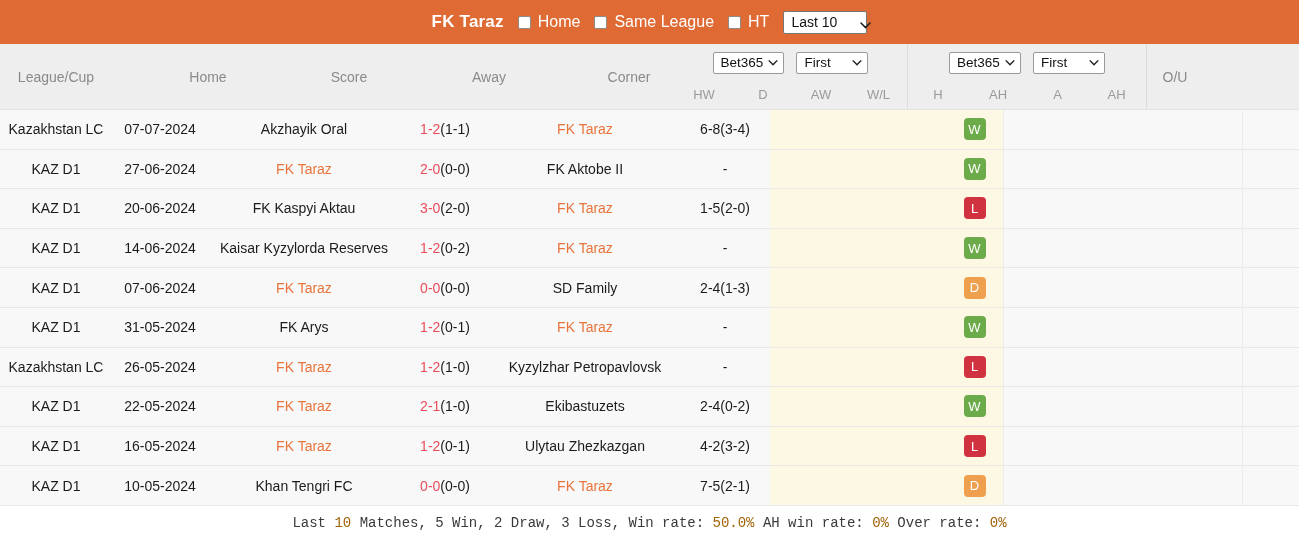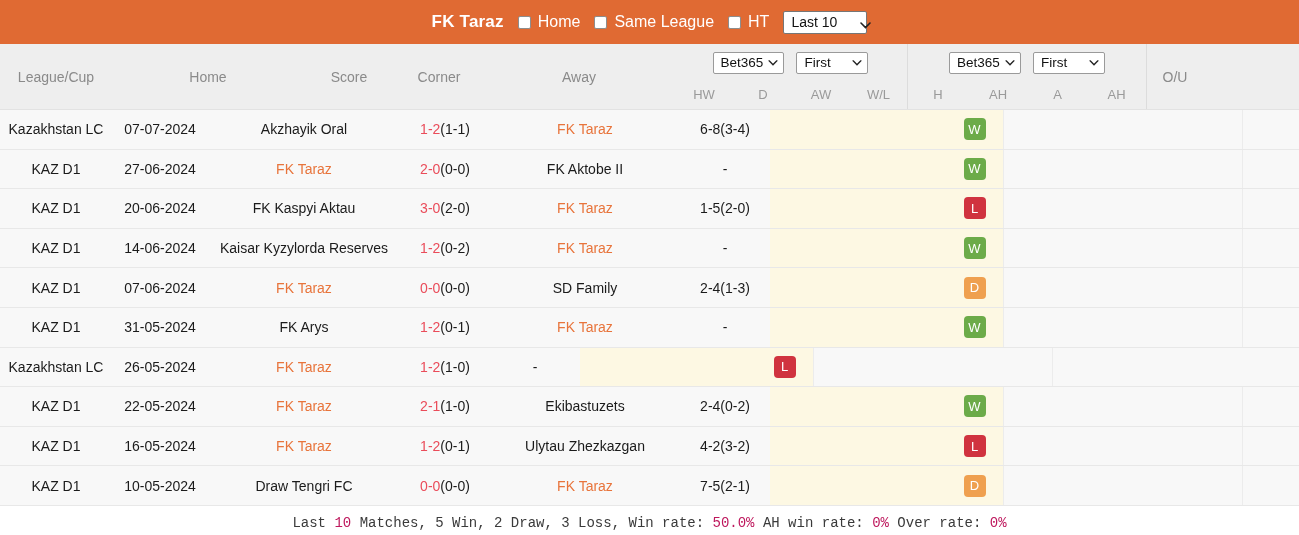--- a/index.html
+++ b/index.html
@@ -109,21 +109,21 @@
   .badge.L { background: #d0333f; }
   .badge.D { background: #efa04f; }
 
   .plain-zone { background: #f8f8f8; }
 
   
   .footer {
     height: 34px; display: flex; align-items: center; justify-content: center;
     font-size: 14px; color: #3a3a3a; background: #ffffff;
   }
-  .footer .em { color: #be185d; }
+  .footer .em { color: #a16207; }
   .footer span { white-space: pre; font-family: Liberation Mono, monospace; }
 </style>
 </head>
 <body>
 
 <div id="app">
 
   <div class="topbar">
     <span class="team-name">FK Taraz</span>
 
@@ -149,22 +149,22 @@
             <path d="M1 1l4.5 4.5L10 1" fill="none" stroke="#222" stroke-width="1.6" stroke-linecap="round"></path>
           </svg>
       </span>
     </span>
   </div>
 
   <div class="thead">
     <div class="th left-group" style="width:112px">League/Cup</div>
     <div class="th left-group" style="width:192px">Home</div>
     <div class="th left-group" style="width:90px">Score</div>
+    <div class="th left-group" style="width:190px">Away</div>
     <div class="th left-group" style="width:90px">Corner</div>
-    <div class="th left-group" style="width:190px">Away</div>
 
     <div class="bookgrp" style="width:233px">
       <div class="selrow">
         <span class="mini-select">
           <span>Bet365</span>
           <span class="caret">
             <svg class="caret-svg" width="10" height="6" viewBox="0 0 11 7">
                 <path d="M1 1l4.5 4.5L10 1" fill="none" stroke="#222" stroke-width="1.6" stroke-linecap="round"></path>
               </svg>
           </span>
@@ -416,20 +416,23 @@
       <div class="row">
         <div class="cell league" style="width: 112px;">Kazakhstan LC</div>
         <div class="cell date" style="width: 96px;">26-05-2024</div>
         <div class="cell" style="width: 192px;">
           <span class="teamname highlight">FK Taraz</span>
         </div>
         <div class="cell" style="width: 90px;">
           <span class="score-main">1-2</span>
           <span class="score-ht">(1-0)</span>
         </div>
+        <div class="cell" style="width: 190px;">
+          <span class="teamname">Kyzylzhar Petropavlovsk</span>
+        </div>
         <div class="cell corner" style="width: 90px;">-</div>
         <div class="odds-zone" style="width: 233px;">
           <div class="odds-cell" style="width: 60px;"></div>
           <div class="odds-cell" style="width: 58px;"></div>
           <div class="odds-cell" style="width: 58px;"></div>
           <div style="width: 57px; display: flex; align-items: center; justify-content: center;">
             <div class="badge L">L</div>
           </div>
         </div>
         <div style="width: 1px; background: rgb(236, 236, 236);"></div>
@@ -503,21 +506,21 @@
           <div class="odds-cell" style="width: 59px;"></div>
           <div class="odds-cell" style="width: 59px;"></div>
         </div>
         <div style="width: 1px; background: rgb(236, 236, 236);"></div>
         <div class="cell" style="width: 56px;"></div>
       </div>
       <div class="row">
         <div class="cell league" style="width: 112px;">KAZ D1</div>
         <div class="cell date" style="width: 96px;">10-05-2024</div>
         <div class="cell" style="width: 192px;">
-          <span class="teamname">Draw Tengri FC</span>
+          <span class="teamname">Khan Tengri FC</span>
         </div>
         <div class="cell" style="width: 90px;">
           <span class="score-main">0-0</span>
           <span class="score-ht">(0-0)</span>
         </div>
         <div class="cell" style="width: 190px;">
           <span class="teamname highlight">FK Taraz</span>
         </div>
         <div class="cell corner" style="width: 90px;">7-5(2-1)</div>
         <div class="odds-zone" style="width: 233px;">

